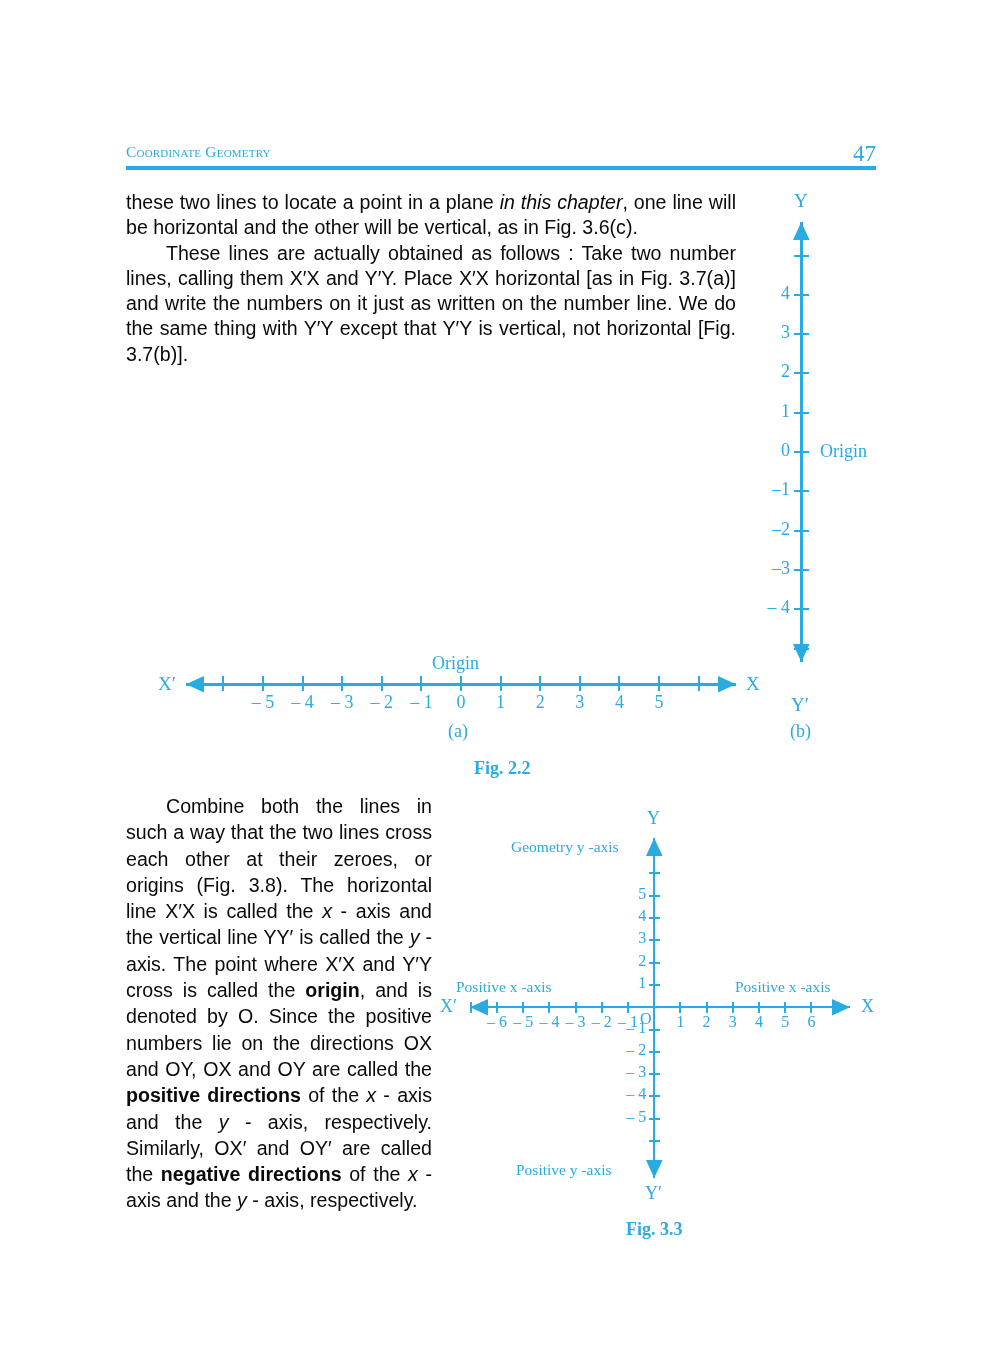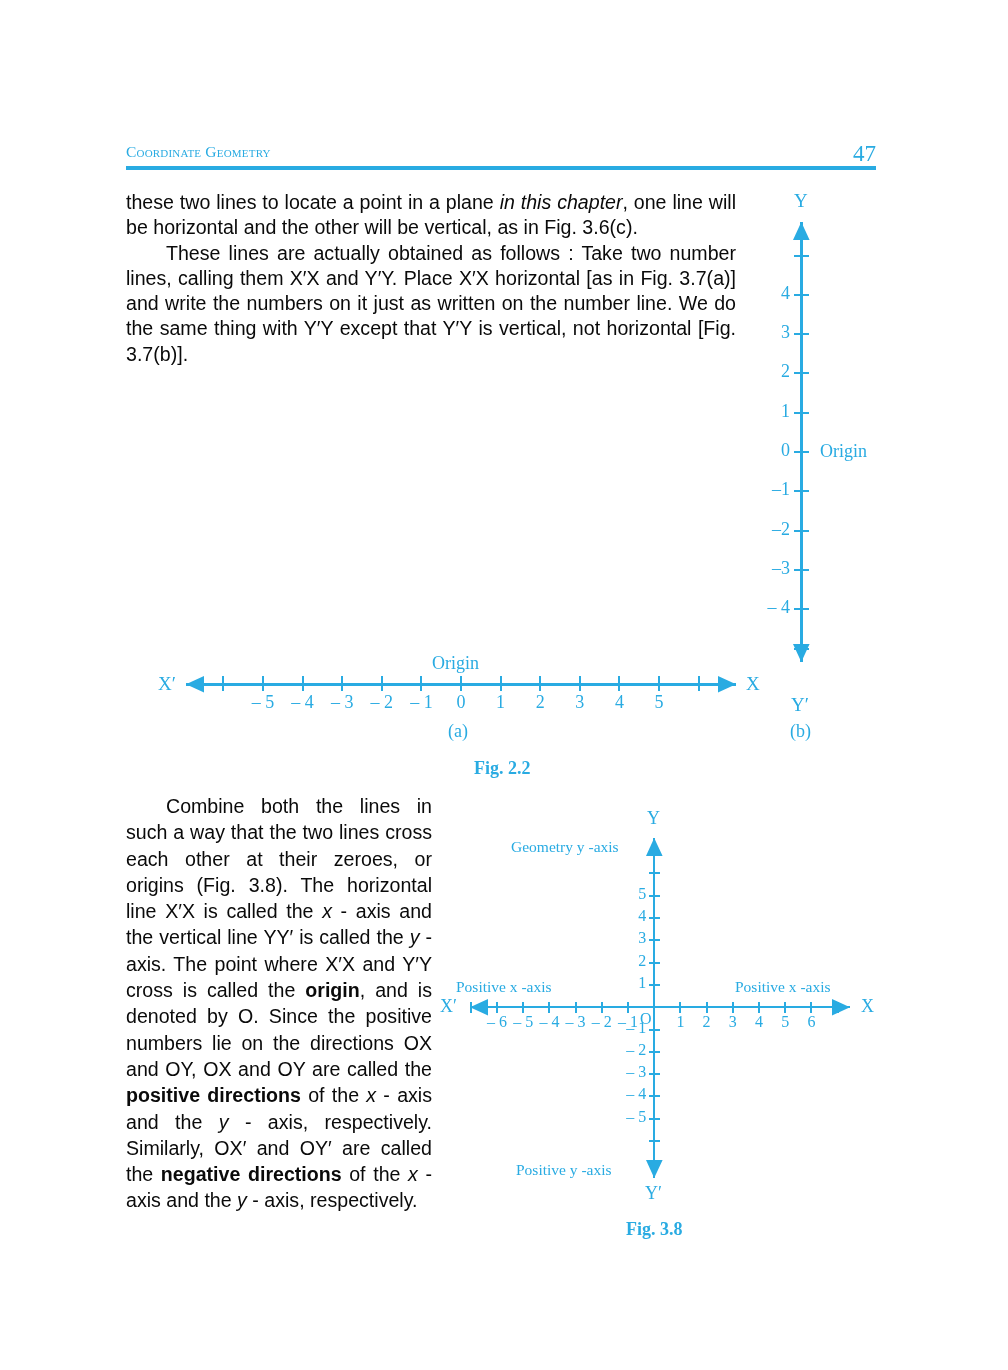--- a/index.html
+++ b/index.html
@@ -369,16 +369,16 @@
         <div class="ylabel" style="left: 606.2px; width: 40px; top: 1040.8px;">– 2</div>
         <div class="ylabel" style="left: 606.2px; width: 40px; top: 1018.5px;">– 1</div>
         <div class="ylabel" style="left: 606.2px; width: 40px; top: 973.9px;">1</div>
         <div class="ylabel" style="left: 606.2px; width: 40px; top: 951.6px;">2</div>
         <div class="ylabel" style="left: 606.2px; width: 40px; top: 929.3px;">3</div>
         <div class="ylabel" style="left: 606.2px; width: 40px; top: 907px;">4</div>
         <div class="ylabel" style="left: 606.2px; width: 40px; top: 884.7px;">5</div>
       </div>
   </div>
 
-  <div class="fig-cap" style="left:626px;top:1219px;">Fig. 3.8</div>
+  <div class="fig-cap" style="left:626px;top:1219px;">Fig. 3.3</div>
 
 
 </div>
 
 </body></html>

